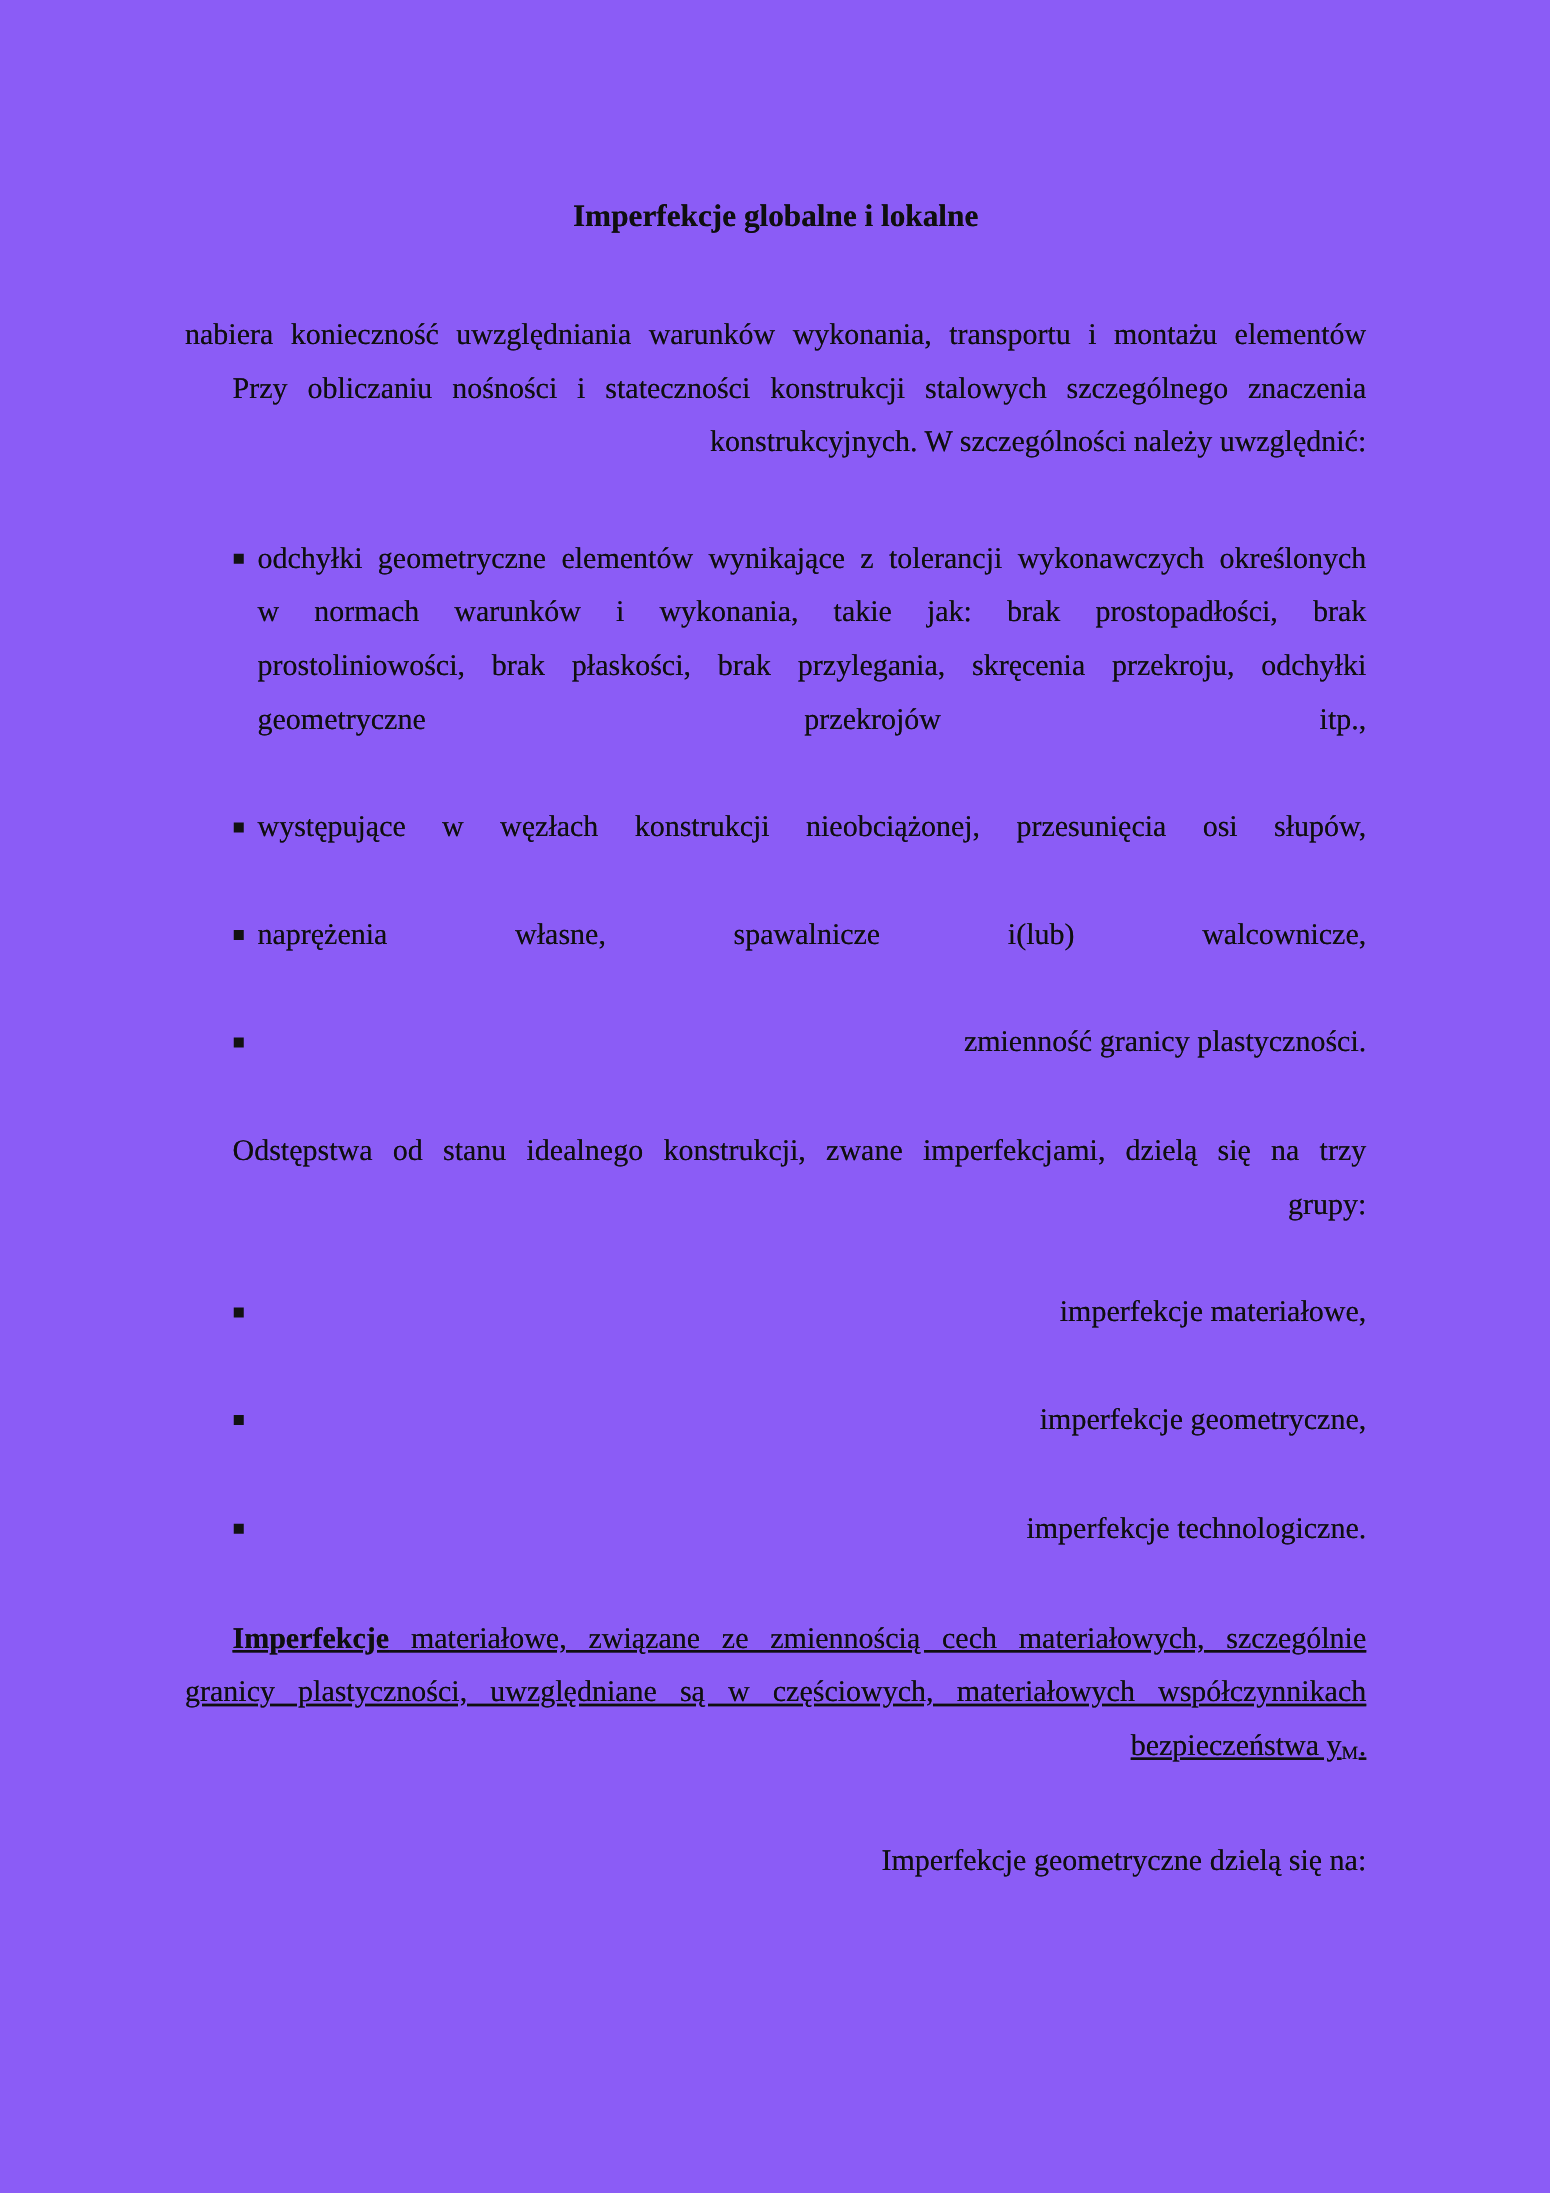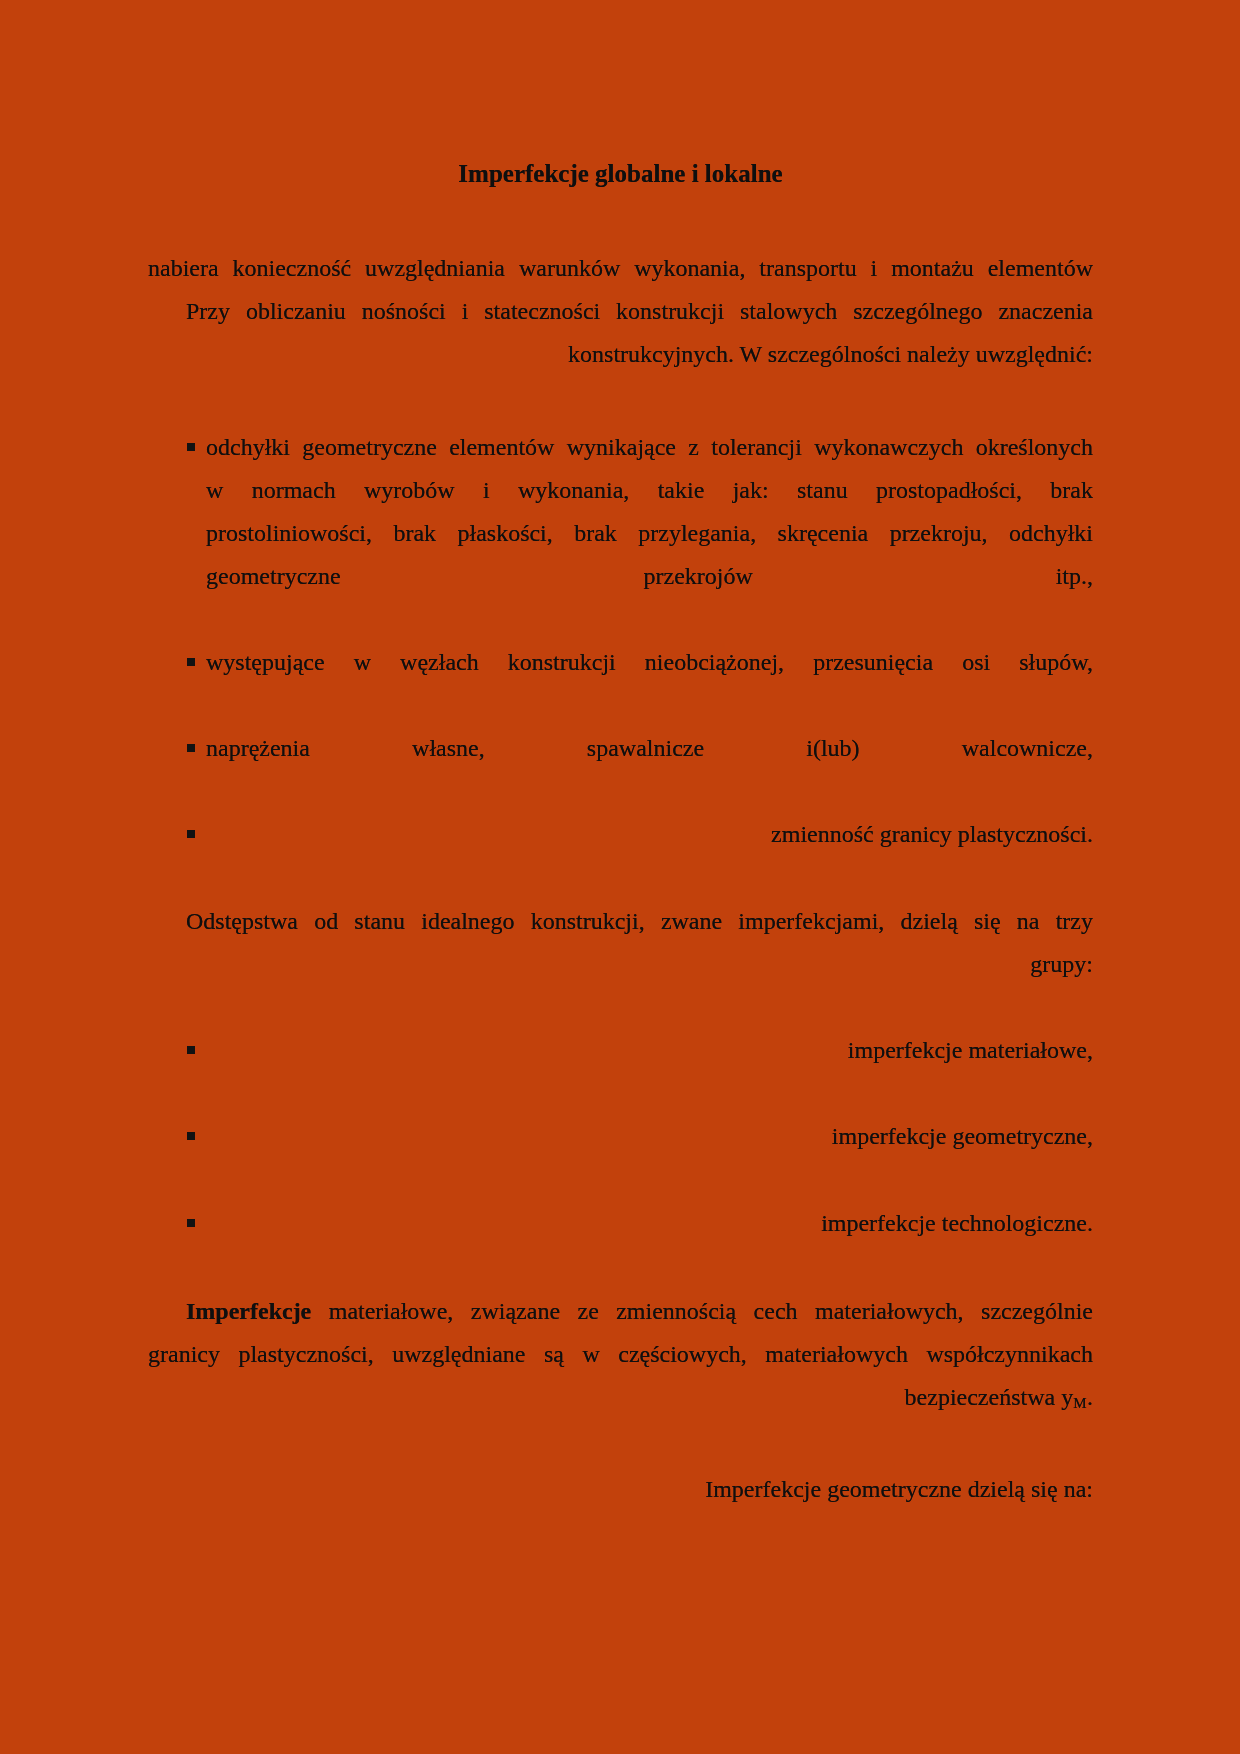--- a/index.html
+++ b/index.html
@@ -1,20 +1,20 @@
 <!DOCTYPE html>
 <html><head>
 <meta charset="utf-8">
 <style>
   html,body { margin:0; padding:0; background:#ffffff; }
   .page {
     position:relative;
     width:1240px;
     height:1754px;
-    background:#c2410c;
+    background:#8b5cf6;
     font-family:"Liberation Serif","DejaVu Serif",serif;
     color:#0f0f0f;
     text-shadow:0 0 0.5px rgba(15,15,15,0.75);
     overflow:hidden;
   }
   .content { position:absolute; left:148px; top:0; width:945px; }
   .title {
     padding-top:152px;
     text-align:center;
     font-weight:700;
@@ -30,41 +30,41 @@
   .sq {
     position:absolute; left:39px; top:17px;
     width:8px; height:8px; background:#121212; display:block;
   }
   .boldlead { font-weight:700; }
   .subm { font-size:15px; vertical-align:-3px; letter-spacing:0.5px; }
   .mt52 { margin-top:52px; }
   .mt50 { margin-top:50px; }
   .mt43 { margin-top:43px; }
   .mt44 { margin-top:44px; }
-  .mt45 { margin-top:45px; }
+  .mt45 { margin-top:45px;text-decoration:underline; }
 </style>
 </head>
 <body>
 
 <div class="page">
   <div class="content">
 
     <div class="title">Imperfekcje globalne i lokalne</div>
 
     <div class="mt52">
       <div class="line stretch">nabiera konieczność uwzględniania warunków wykonania, transportu i montażu elementów</div>
       <div class="line ind stretch">Przy obliczaniu nośności i stateczności konstrukcji stalowych szczególnego znaczenia</div>
       <div class="line">konstrukcyjnych. W szczególności należy uwzględnić:</div>
     </div>
 
     <div class="mt50">
       <div class="line bullet-line stretch">
         <span class="sq"></span><span>odchyłki geometryczne elementów wynikające z tolerancji wykonawczych określonych</span>
       </div>
-      <div class="line bullet-cont stretch">w normach wyrobów i wykonania, takie jak: stanu prostopadłości, brak</div>
+      <div class="line bullet-cont stretch">w normach warunków i wykonania, takie jak: brak prostopadłości, brak</div>
       <div class="line bullet-cont stretch">prostoliniowości, brak płaskości, brak przylegania, skręcenia przekroju, odchyłki</div>
       <div class="line bullet-cont stretch">geometryczne przekrojów itp.,</div>
     </div>
 
     <div class="mt43">
       <div class="line bullet-line stretch">
         <span class="sq"></span>
       </div>
       <div class="line bullet-cont stretch">występujące w węzłach konstrukcji nieobciążonej, przesunięcia osi słupów,</div>
     </div>

